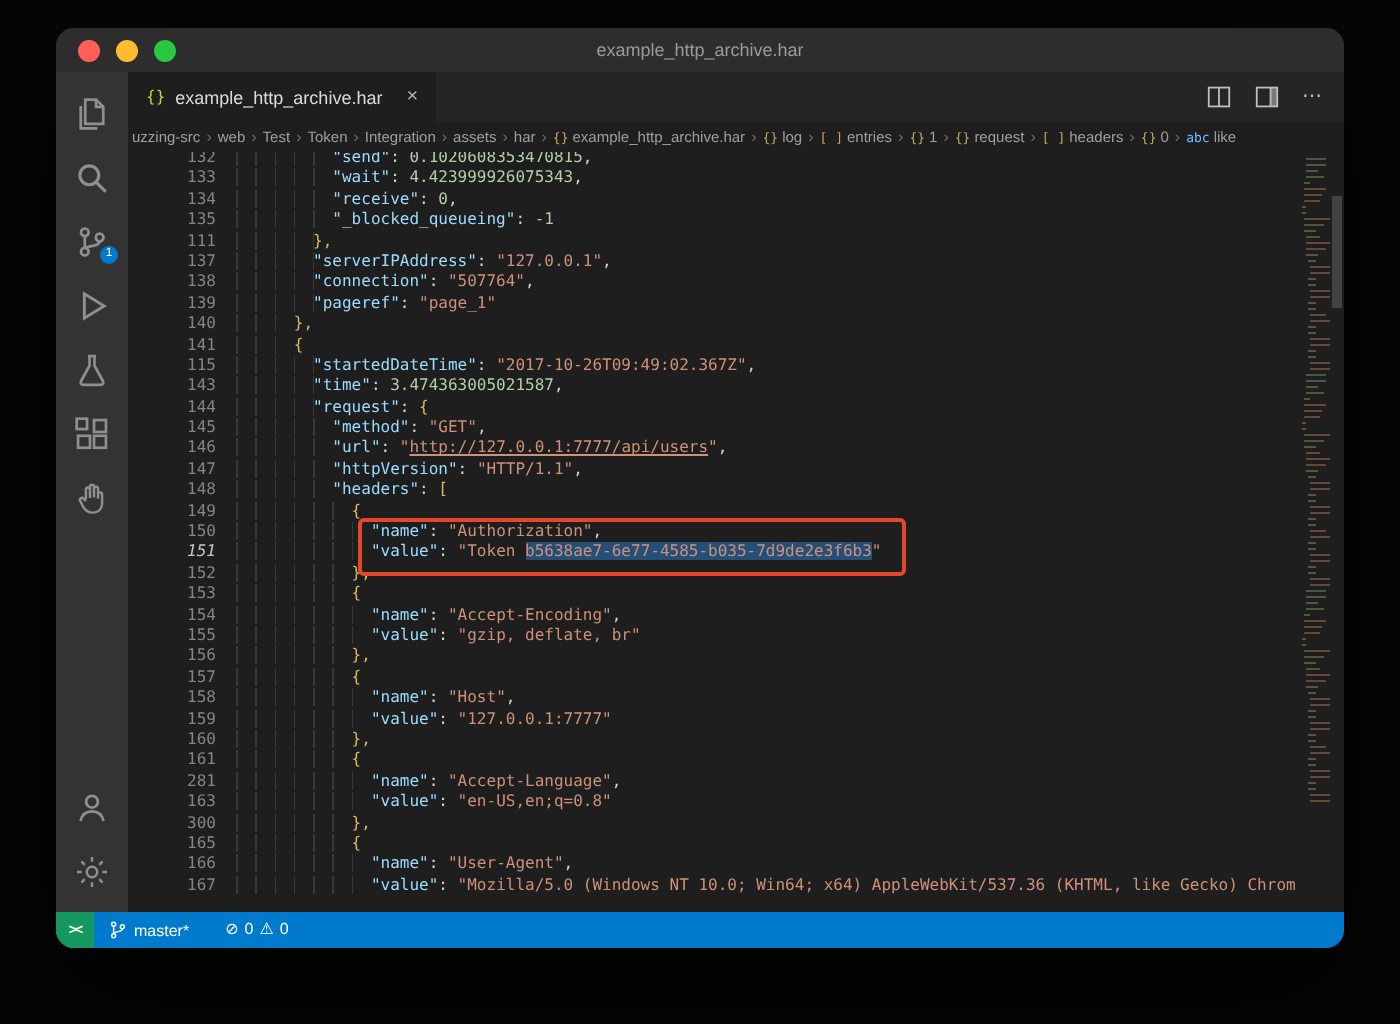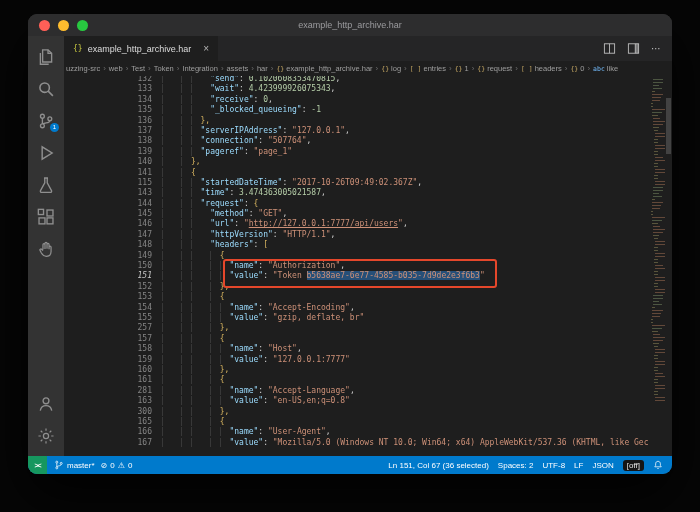--- a/index.html
+++ b/index.html
@@ -32,21 +32,21 @@
   .more{font-size:10px;letter-spacing:0;}
   
   .breadcrumbs{height:15px;display:flex;align-items:center;font-size:7.5px;color:#9f9f9f;gap:3px;padding-left:2px;
     background:#1e1e1e;flex:0 0 auto;white-space:nowrap;overflow:hidden;}
   .bc-sep{color:#6c6c6c;font-size:8px;}
   .bc-item{display:inline-flex;align-items:center;gap:2px;cursor:pointer;}
   .bc-icon{font-family:"DejaVu Sans Mono",monospace;font-size:6.5px;color:#c5a763;}
   .bc-icon.str{color:#75beff;}
   
   .editorbody{flex:1;display:flex;min-height:0;position:relative;background:#1e1e1e;overflow:hidden;}
-  .scrollwrap{flex:1;display:flex;min-width:0;margin-top:-4px;padding-left:44px;}
+  .scrollwrap{flex:1;display:flex;min-width:0;margin-top:-4px;}
   .gutter{width:44px;flex:0 0 auto;padding-top:2px;padding-right:10px;text-align:right;color:#858585;
     font:8px/10.4px "DejaVu Sans Mono",monospace;}
   .ln{height:10.4px;}
   .ln.active{color:#c6c6c6;font-style:italic;}
   .codearea{flex:1;position:relative;overflow:hidden;padding-top:2px;font:8px/10.4px "DejaVu Sans Mono",monospace;color:#d4d4d4;}
   .cl{white-space:pre;height:10.4px;}
   .indent{background:repeating-linear-gradient(90deg,#383838 0,#383838 0.8px,transparent 0.8px,transparent 9.63px);}
   .tk-key{color:#9cdcfe;} .tk-str{color:#ce9178;} .tk-num{color:#b5cea8;}
   .tk-pun{color:#d4d4d4;} .tk-brc{color:#dcb862;}
   .tk-url{color:#ce9178;text-decoration:underline;}
@@ -54,21 +54,21 @@
   .annotation-box{position:absolute;left:calc(14ch - 6px);width:calc(53ch + 14px);height:25.5px;
     border:2px solid #e5472b;border-radius:3px;pointer-events:none;}
   .minimap{width:17px;flex:0 0 auto;padding-top:3px;overflow:hidden;}
   .mm-bar{height:1px;margin-bottom:2px;background:#777;opacity:.55;}
   .scrollbar{width:7px;flex:0 0 auto;position:relative;}
   .sb-thumb{position:absolute;top:22px;left:1px;width:5px;height:56px;background:rgba(160,160,160,.28);}
   
   .statusbar{height:18px;background:#007acc;display:flex;align-items:center;color:#fff;font-size:8px;flex:0 0 auto;}
   .sb-remote{width:19px;height:100%;background:#16975f;display:flex;align-items:center;justify-content:center;
     font-size:7px;font-weight:bold;letter-spacing:-1px;flex:0 0 auto;cursor:pointer;}
-  .sb-left{display:flex;align-items:flex-end;gap:6px;padding-left:7px;}
+  .sb-left{display:flex;align-items:flex-start;gap:18px;padding-left:7px;}
   .sb-right{margin-left:auto;display:flex;align-items:center;gap:9px;padding-right:9px;}
   .sb-item{display:inline-flex;align-items:center;gap:3px;cursor:pointer;}
   .sb-item svg{width:10px;height:10px;display:block;}
   .sb-pill{background:#151515;border-radius:3px;padding:1px 4px;color:#e6e6e6;}
   .wicn{display:inline-flex;}
 </style>
 </head>
 <body>
 
 <div class="window">
@@ -242,41 +242,41 @@
           </span>
         </div>
 
       <div class="editorbody">
         <div class="scrollwrap">
           <div class="gutter">
               <div class="ln">132</div>
               <div class="ln">133</div>
               <div class="ln">134</div>
               <div class="ln">135</div>
-              <div class="ln">136</div>
+              <div class="ln">111</div>
               <div class="ln">137</div>
               <div class="ln">138</div>
               <div class="ln">139</div>
               <div class="ln">140</div>
               <div class="ln">141</div>
               <div class="ln">115</div>
               <div class="ln">143</div>
               <div class="ln">144</div>
               <div class="ln">145</div>
               <div class="ln">146</div>
               <div class="ln">147</div>
               <div class="ln">148</div>
               <div class="ln">149</div>
               <div class="ln">150</div>
               <div class="ln active">151</div>
               <div class="ln">152</div>
               <div class="ln">153</div>
               <div class="ln">154</div>
               <div class="ln">155</div>
-              <div class="ln">257</div>
+              <div class="ln">156</div>
               <div class="ln">157</div>
               <div class="ln">158</div>
               <div class="ln">159</div>
               <div class="ln">160</div>
               <div class="ln">161</div>
               <div class="ln">281</div>
               <div class="ln">163</div>
               <div class="ln">300</div>
               <div class="ln">165</div>
               <div class="ln">166</div>
@@ -453,28 +453,14 @@
         </span>
         <span>master*</span>
       </span>
       <span class="sb-item">
         <span>⊘</span>
         <span>0</span>
         <span>⚠</span>
         <span>0</span>
       </span>
     </div>
-    <div class="sb-right">
-      <span>Ln 151, Col 67 (36 selected)</span>
-      <span>Spaces: 2</span>
-      <span>UTF-8</span>
-      <span>LF</span>
-      <span>JSON</span>
-      <span class="sb-pill">[off]</span>
-      <span class="wicn">
-        <svg viewBox="0 0 16 16" fill="none" stroke="currentColor" stroke-width="1.2" width="10" height="10">
-            <path d="M8 2.1c2.3 0 3.8 1.6 3.8 4v2.7l1.4 2.1H2.8l1.4-2.1V6.1c0-2.4 1.5-4 3.8-4z"></path>
-            <path d="M6.7 13.1c.3.9 2.3.9 2.6 0"></path>
-          </svg>
-      </span>
-    </div>
   </div>
 </div>
 
 </body></html>

